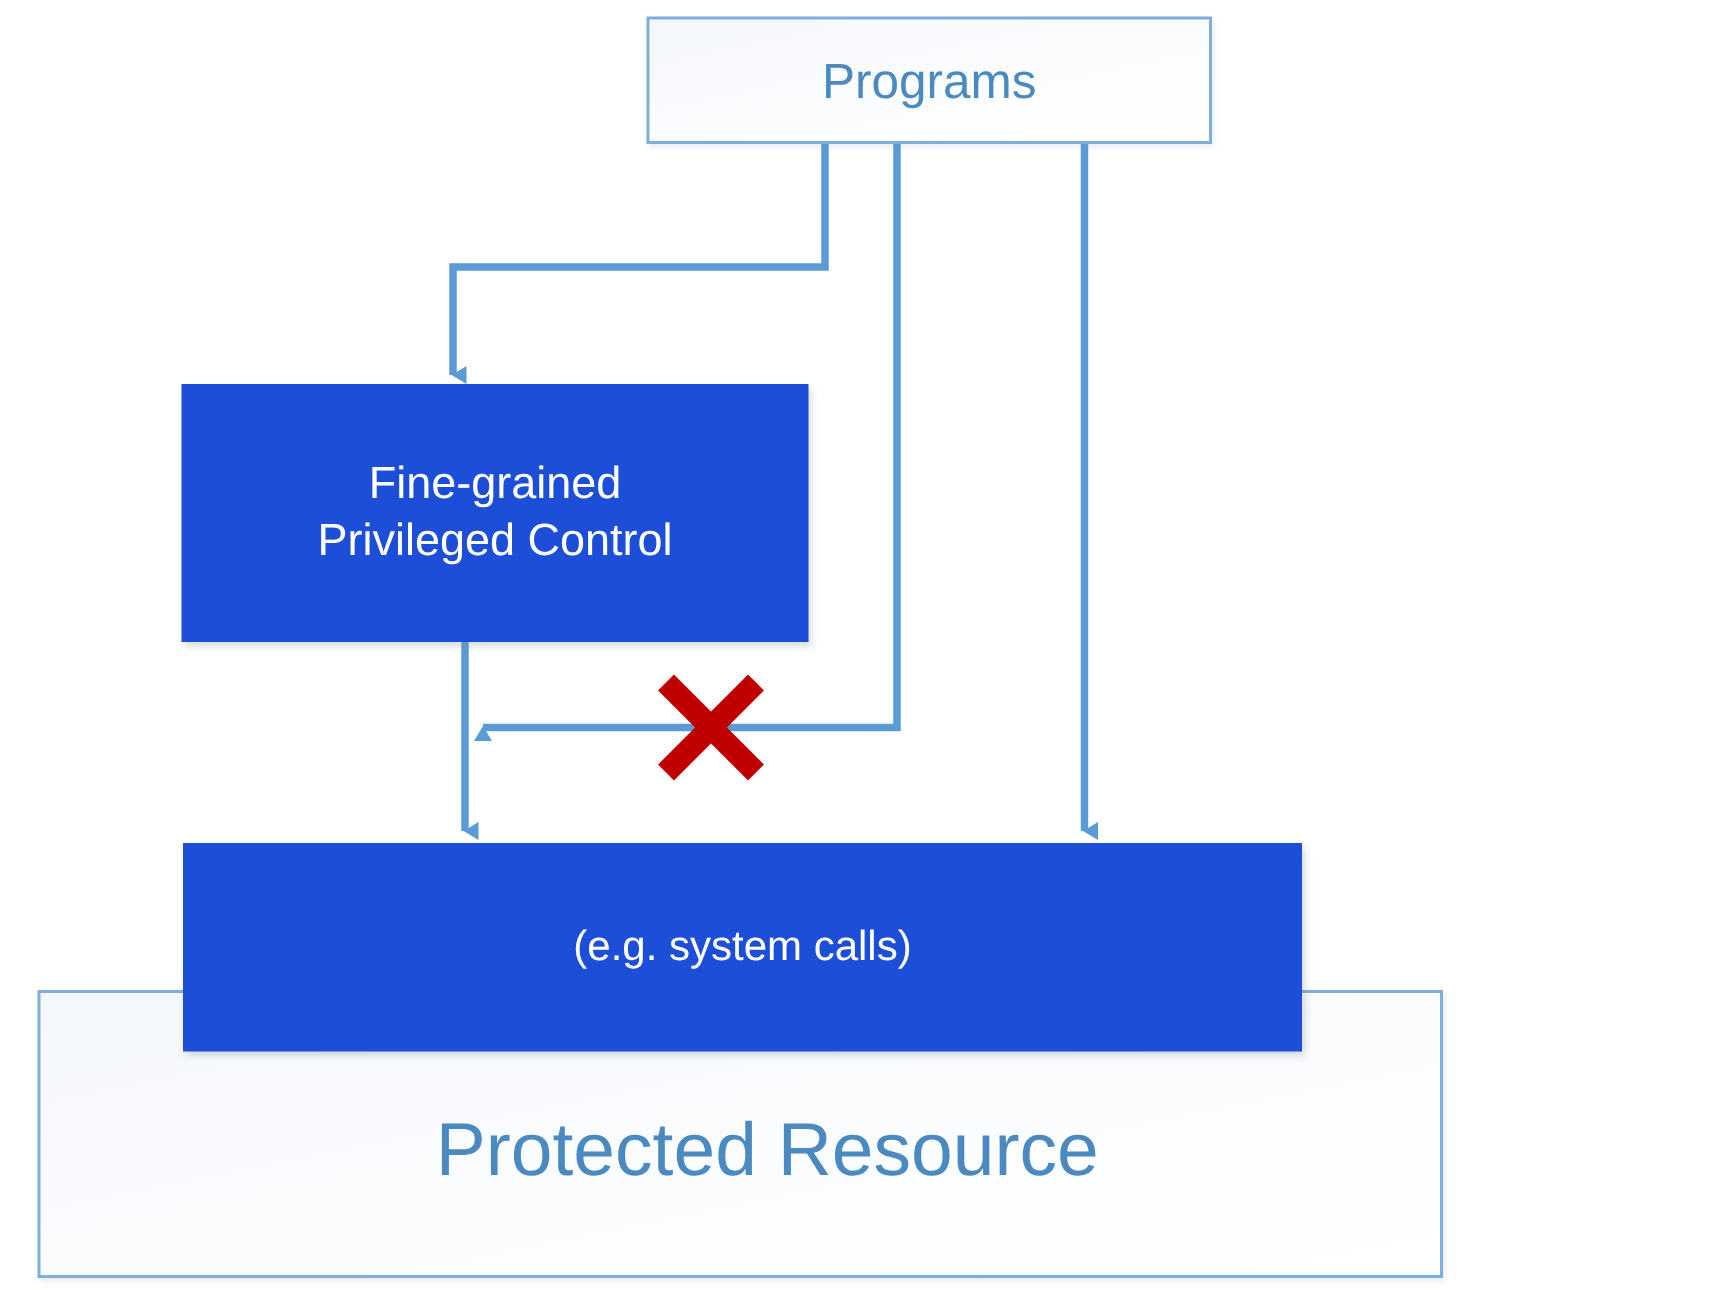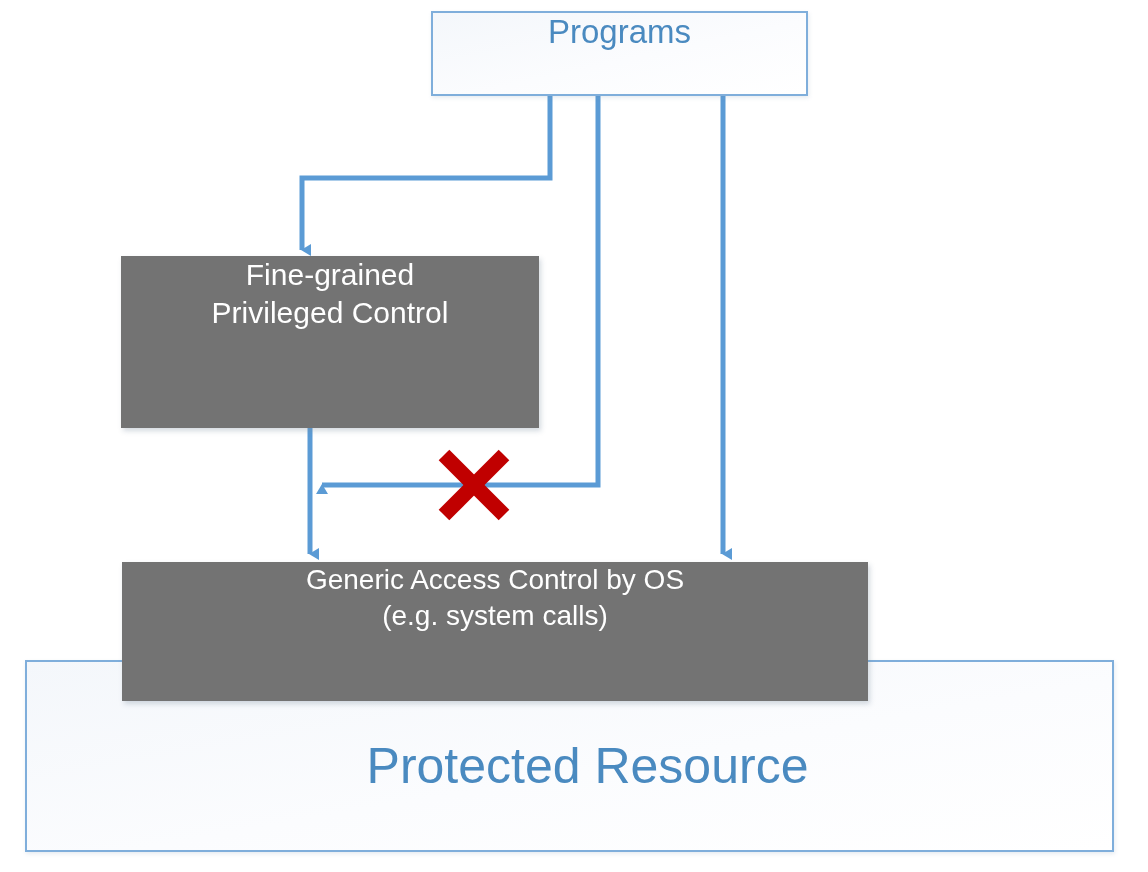--- a/index.html
+++ b/index.html
@@ -21,36 +21,36 @@
     top: 0;
     width: 1148px;
     height: 872px;
   }
 
   
   .node {
     position: absolute;
     box-sizing: border-box;
     display: flex;
-    align-items: flex-start;
+    align-items: center;
     justify-content: center;
     text-align: center;
   }
 
   
   .node-outline {
     border: 2px solid #7FAEDB;
     background: linear-gradient(to bottom right, #f4f7fb 0%, #fbfcfe 55%, #ffffff 100%);
     color: #4A8AC0;
     box-shadow: 1px 2px 4px rgba(120,150,180,0.18);
   }
 
   
   .node-filled {
-    background: #737373;
+    background: #1d4ed8;
     color: #ffffff;
     border: none;
     box-shadow: 2px 3px 5px rgba(120,140,160,0.32);
   }
 
   
   #node-programs {
     left: 431px;
     top: 11px;
     width: 377px;
@@ -77,21 +77,21 @@
     height: 139px;
     font-size: 28px;
     line-height: 1.3;
     z-index: 5;
     padding: 0 8px;
   }
 
   #node-protected {
     left: 25px;
     top: 660px;
-    width: 1089px;
+    width: 937px;
     height: 192px;
     font-size: 50px;
     z-index: 2;
     align-items: flex-start;
     padding-top: 75px;
     padding-left: 36px;
   }
 
   .node-lines span { display: block; }
 
@@ -147,21 +147,20 @@
 
   <div class="node node-filled node-lines" id="node-fine-grained">
     <div>
       <span>Fine-grained</span>
       <span>Privileged Control</span>
     </div>
   </div>
 
   <div class="node node-filled node-lines" id="node-generic">
     <div>
-      <span>Generic Access Control by OS</span>
       <span>(e.g. system calls)</span>
     </div>
   </div>
 
   <svg id="blocked-marker" viewBox="0 0 74 74" xmlns="http://www.w3.org/2000/svg">
     <g stroke="#C00000" stroke-width="15" stroke-linecap="butt">
       <line x1="7" y1="7" x2="67" y2="67"></line>
       <line x1="67" y1="7" x2="7" y2="67"></line>
     </g>
   </svg>

